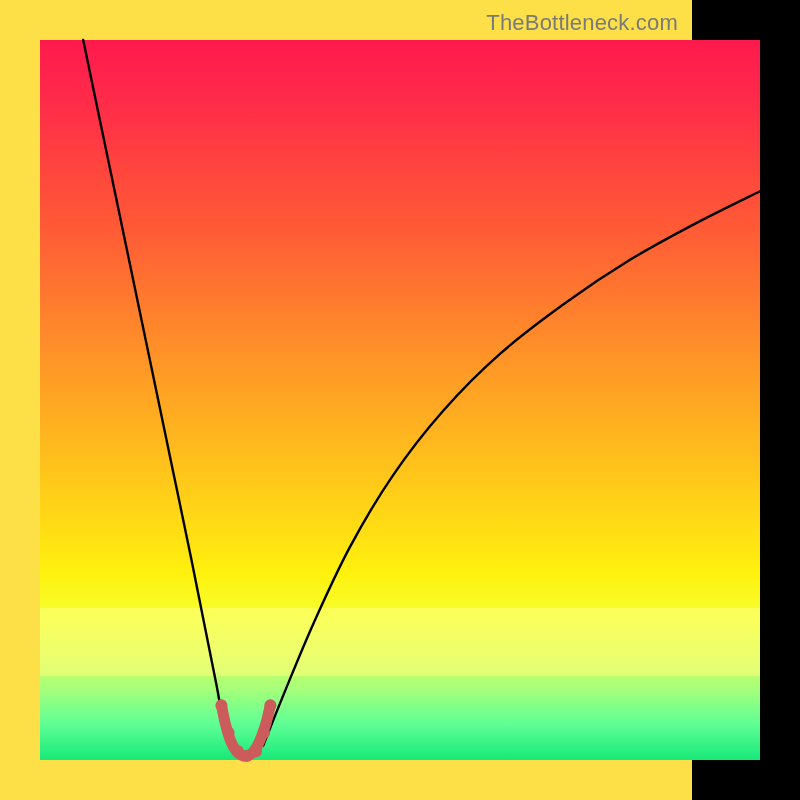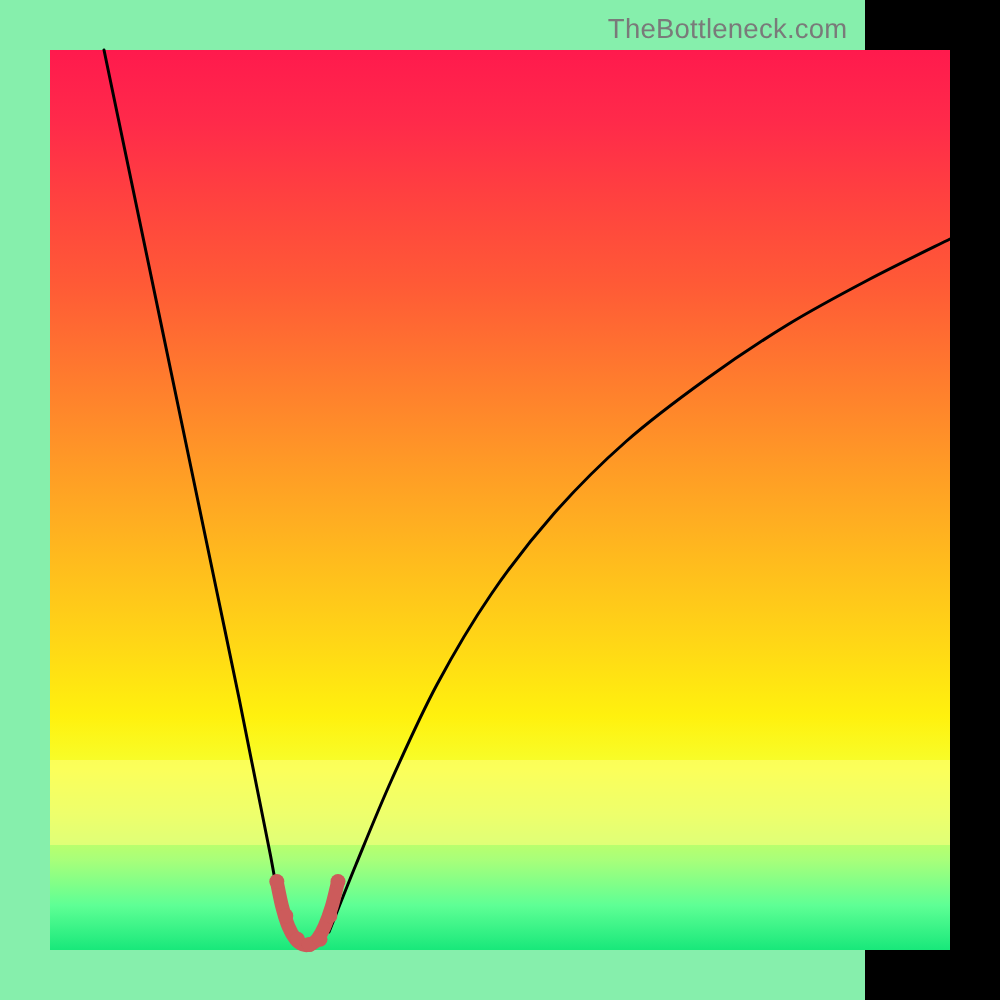--- a/index.html
+++ b/index.html
@@ -10,21 +10,21 @@
     background: #000;
     overflow: hidden;
     font-family: Arial, Helvetica, sans-serif;
   }
   .frame {
     position: absolute;
     left: 0;
     top: 0;
     width: 692px;
     height: 800px;
-    background: #86efac;
+    background: #fde047;
   }
   .plot-area {
     position: absolute;
     left: 40px;
     top: 40px;
     width: 720px;
     height: 720px;
     
     background: linear-gradient(to bottom,
       #ff1a4d 0%,

